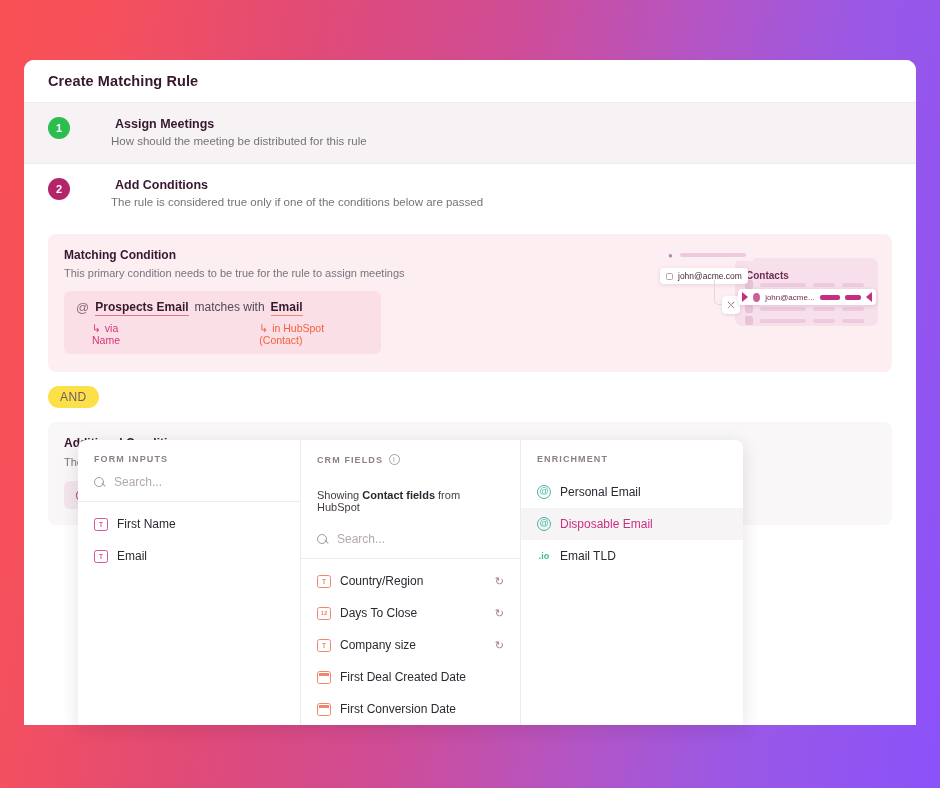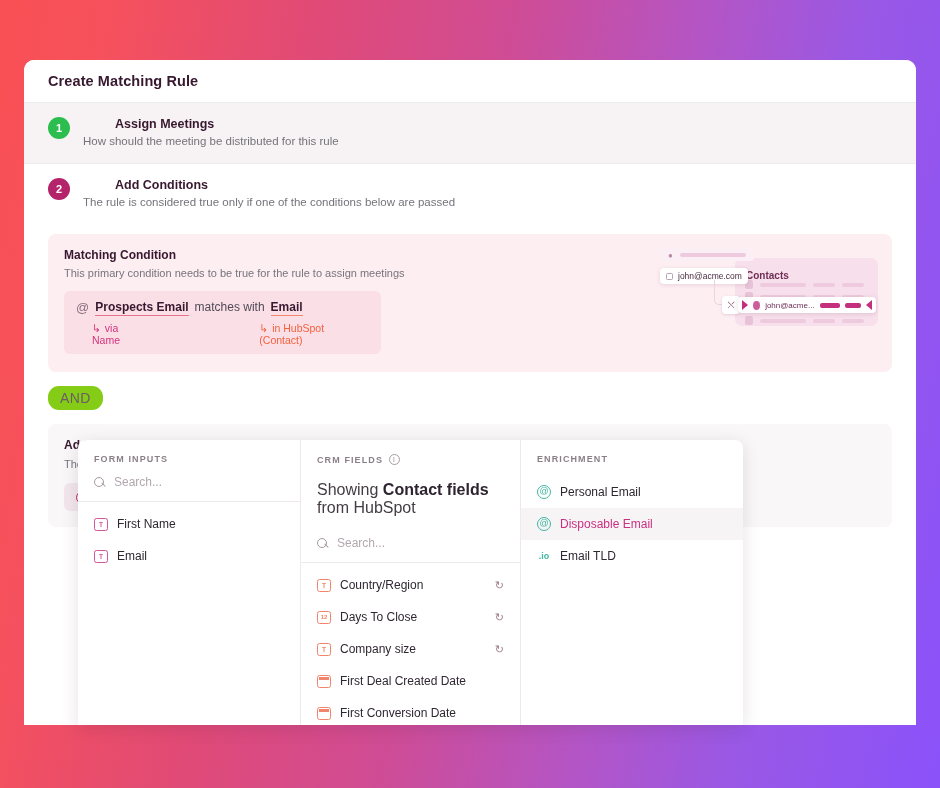--- a/index.html
+++ b/index.html
@@ -41,21 +41,21 @@
   .step-badge {
     flex: 0 0 auto;
     width: 22px; height: 22px; border-radius: 50%;
     color: #fff; font-size: 11px; font-weight: bold;
     display: flex; align-items: center; justify-content: center;
     margin-top: 1px;
   }
   .badge-green { background: #2cbd4f; }
   .badge-magenta { background: #b3246b; }
   .step-title { font-size: 12.5px; font-weight: bold; color: #37182f; line-height: 16px; margin-left: 32px; }
-  .step-sub { font-size: 11.5px; color: #75737a; line-height: 16px; margin-top: 1px; }
+  .step-sub { font-size: 11.5px; color: #75737a; line-height: 16px; margin-top: 1px; margin-left: 28px; }
 
   
   .cond-body { padding: 0 24px; position: relative; }
 
   .match-card {
     position: relative;
     margin-top: 10px;
     background: #fdeef2;
     border-radius: 8px;
     padding: 14px 16px 18px 16px;
@@ -115,37 +115,37 @@
     border-bottom-left-radius: 5px;
   }
   .ill-x {
     position: absolute; left: 62px; top: 50px;
     width: 18px; height: 18px; background: #fff; border-radius: 4px;
     box-shadow: 0 1px 3px rgba(110,40,80,.16);
     display: flex; align-items: center; justify-content: center;
     font-size: 9px; color: #6d2e55;
   }
   .ill-highlight {
-    position: absolute; left: 78px; top: 51px;
+    position: absolute; left: 78px; top: 43px;
     width: 138px; height: 16px; background: #fff; border-radius: 4px;
     box-shadow: 0 1px 4px rgba(110,40,80,.16);
     display: flex; align-items: center; gap: 5px; padding: 0 4px;
     font-size: 8px; color: #6d2e55;
   }
   .tri-l { width: 0; height: 0; border-left: 6px solid #c42f7e; border-top: 5px solid transparent; border-bottom: 5px solid transparent; }
   .tri-r { width: 0; height: 0; border-right: 6px solid #c42f7e; border-top: 5px solid transparent; border-bottom: 5px solid transparent; margin-left: auto; }
   .av { width: 9px; height: 9px; border-radius: 50%; background: #cb5f9a; }
   .hl-bar { height: 5px; border-radius: 2px; background: #c42f7e; }
 
   
   .and-wrap { margin-top: 14px; }
   .and-chip {
     display: inline-flex; align-items: center; justify-content: center;
-    background: #84cc16; border-radius: 11px;
-    padding: 4px 12px; font-size: 14px; color: #6d5c67; letter-spacing: .4px;
+    background: #fde047; border-radius: 11px;
+    padding: 4px 12px; font-size: 12px; color: #6d5c67; letter-spacing: .4px;
   }
 
   
   .add-card {
     margin-top: 14px; background: #f9f7f8; border-radius: 8px;
     padding: 14px 16px 16px 16px;
   }
   .add-sub { font-size: 11px; color: #77757c; margin-top: 6px; }
   .refresh-link { color: #d6327c; }
   .add-btn {
@@ -177,21 +177,21 @@
   .col-head { padding: 14px 16px 0 16px; }
   .col-label {
     font-size: 9px; font-weight: bold; letter-spacing: 1.1px;
     color: #8b7f87; text-transform: uppercase;
     display: flex; align-items: center; gap: 6px;
   }
   .info-i {
     width: 11px; height: 11px; border: 1px solid #a99ca4; border-radius: 50%;
     font-size: 8px; line-height: 9px; text-align: center; color: #a99ca4; font-weight: normal;
   }
-  .showing { font-size: 16px; color: #443c42; margin-top: 16px; }
+  .showing { font-size: 11px; color: #443c42; margin-top: 24px; }
   .showing b { color: #2e2430; }
 
   .searchrow {
     display: flex; align-items: center; gap: 9px;
     padding: 11px 16px 12px 16px;
     border-bottom: 1px solid #eeeaec;
   }
   .srch-ic { width: 11px; height: 11px; position: relative; flex: 0 0 auto; }
   .srch-ic::before {
     content:''; position:absolute; left:0; top:0; width:8px; height:8px;

